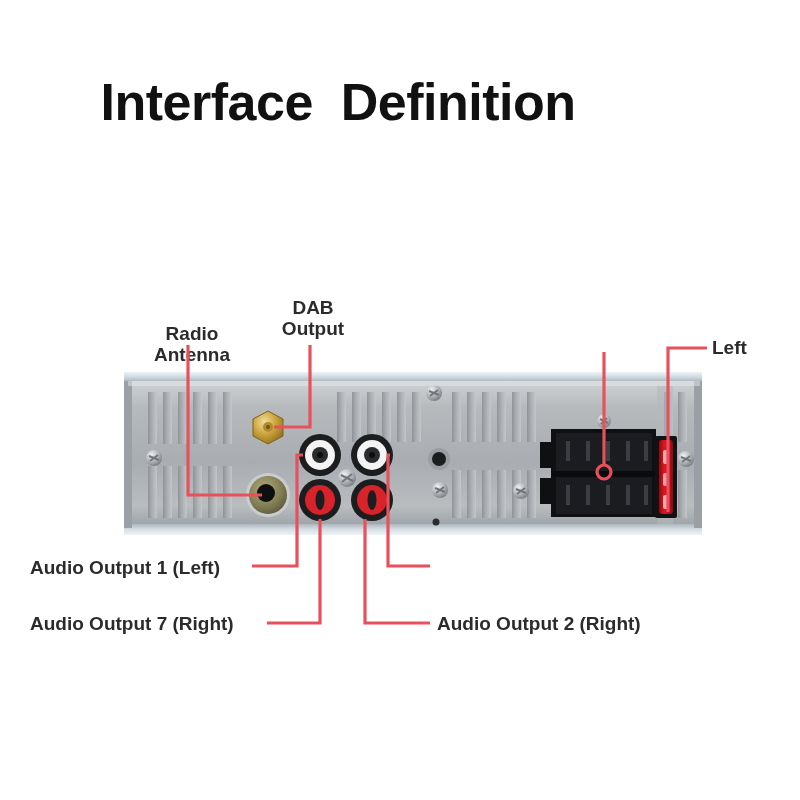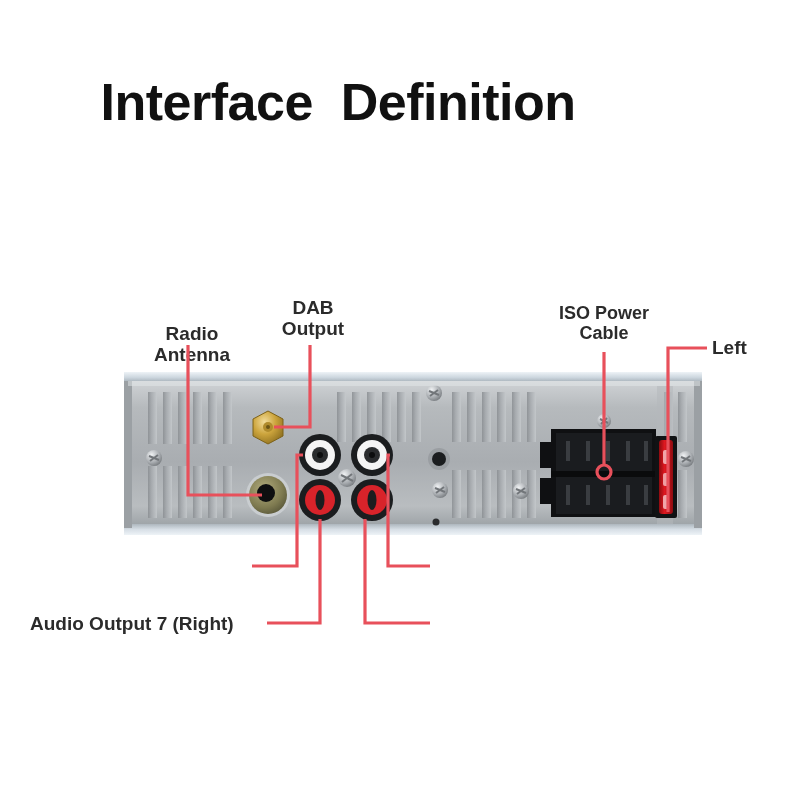--- a/index.html
+++ b/index.html
@@ -318,23 +318,23 @@
 
     <circle cx="604" cy="472" r="7" fill="none" stroke="#e8505b" stroke-width="3.2"></circle>
   </svg>
 
   <div class="callout c-center" id="lbl-radio-antenna">Radio
 Antenna</div>
 
   <div class="callout c-center" id="lbl-dab-antenna">DAB
 Output</div>
 
-  <div class="callout c-center" id="lbl-iso-power">ISO Power
-Cable</div>
 
   <div class="callout c-left" id="lbl-fuse">Left</div>
 
+  <div class="callout c-left" id="lbl-ao1-left">Audio Output 1 (Left)</div>
 
   <div class="callout c-left" id="lbl-ao1-right">Audio Output 7 (Right)</div>
 
 
+  <div class="callout c-left" id="lbl-ao2-right">Audio Output 2 (Right)</div>
 
 </div>
 
 </body></html>

